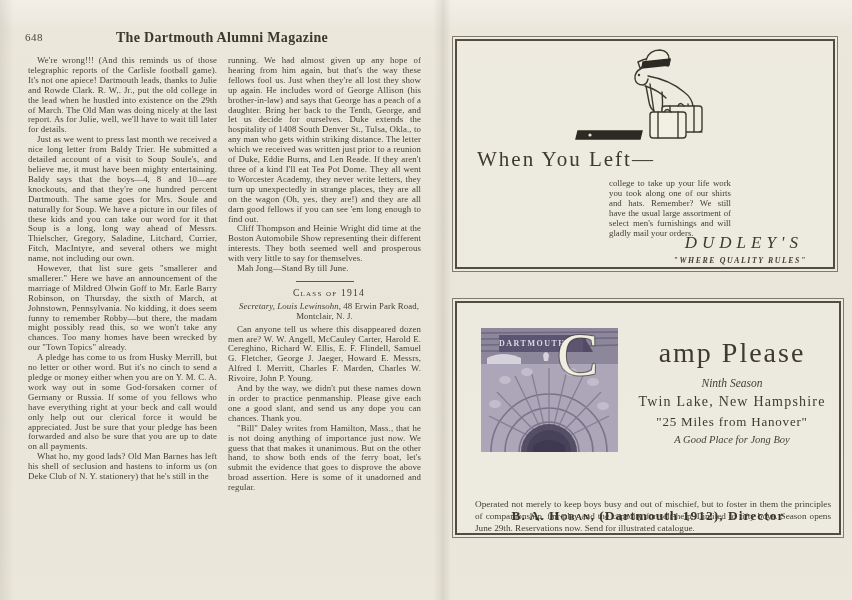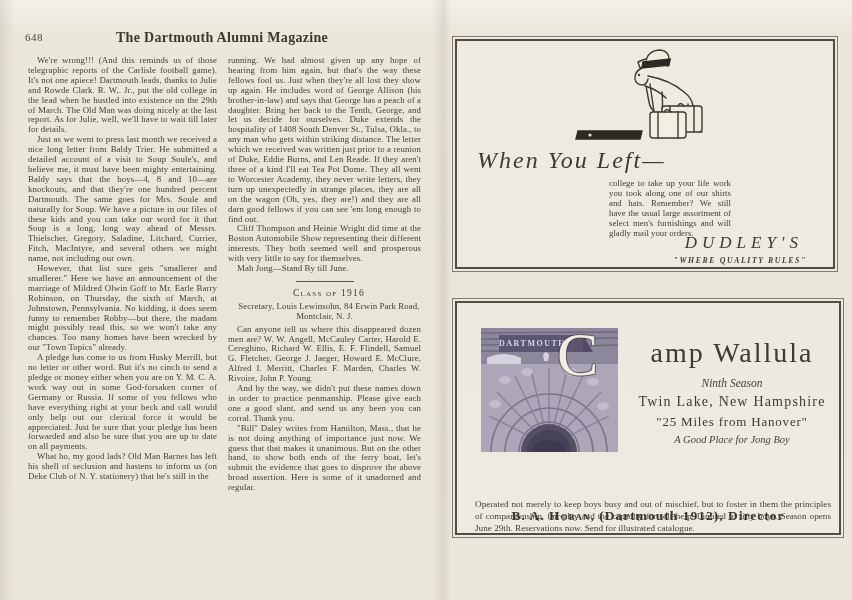--- a/index.html
+++ b/index.html
@@ -30,30 +30,30 @@
          font-size:8.8px; line-height:9.9px; text-align:justify; color:#454135; letter-spacing:.1px; }
   .col-1 { left:28px;  width:189px; }
   .col-2 { left:228px; width:193px; }
   .col p { text-indent:9px; }
   .col p.no-indent { text-indent:0; }
 
   .class-rule { width:58px; border:0; border-top:1px solid #5d594d; margin:7px auto 6px auto; }
   .class-heading { text-align:center; font-variant:small-caps; letter-spacing:1.2px;
                    font-size:9.6px; color:#403c31; margin-bottom:4px; text-indent:0; }
   .secretary { text-align:center; text-indent:0; margin-bottom:3px; }
-  .secretary .ital { }
+  .secretary .ital { font-style:italic; }
 
   
   .ad-box { position:absolute; background:rgba(244,242,236,.35); border:1px solid #807b6e; padding:2px; }
   .ad-inner { width:100%; height:100%; border:2px solid #514d42; position:relative; }
 
   .dudleys { left:452px; top:36px; width:386px; height:236px; }
   .traveler { position:absolute; left:50%; top:5px; transform:translateX(-50%); }
-  .dudleys-headline { position:absolute; left:20px; top:106px; font-style:italic;
-                      font-size:24px; letter-spacing:2px; color:#3e3a30; }
+  .dudleys-headline { position:absolute; left:20px; top:106px; 
+                      font-size:21px; letter-spacing:2px; color:#3e3a30; }
   .dudleys-body { position:absolute; left:152px; top:137px; width:122px;
                   font-size:8.8px; line-height:10px; text-align:justify; color:#454135; }
   .dudleys-brand { position:absolute; right:30px; top:192px; font-style:italic;
                    font-size:17px; letter-spacing:5px; color:#3e3a30; }
   .dudleys-tagline { position:absolute; right:26px; top:215px; font-style:italic; font-weight:bold;
                      font-size:7.8px; letter-spacing:1.6px; color:#454135; }
 
   .camp { left:452px; top:298px; width:392px; height:240px; }
   .camp-img { position:absolute; left:24px; top:25px; width:137px; height:124px; }
   .camp-img-label { position:absolute; left:42px; top:36px; font-size:8px; font-weight:bold;
@@ -94,24 +94,24 @@
     <p>However, that list sure gets "smallerer and smallerer." Here we have an announcement of the marriage of Mildred Olwin Goff to Mr. Earle Barry Robinson, on Thursday, the sixth of March, at Johnstown, Pennsylvania. No kidding, it does seem funny to remember Robby—but there, the madam might possibly read this, so we won't take any chances. Too many homes have been wrecked by our "Town Topics" already.</p>
     <p>A pledge has come to us from Husky Merrill, but no letter or other word. But it's no cinch to send a pledge or money either when you are on Y. M. C. A. work way out in some God-forsaken corner of Germany or Russia. If some of you fellows who have everything right at your beck and call would only help out our clerical force it would be appreciated. Just be sure that your pledge has been forwarded and also be sure that you are up to date on all payments.</p>
     <p>What ho, my good lads? Old Man Barnes has left his shell of seclusion and hastens to inform us (on Deke Club of N. Y. stationery) that he's still in the</p>
   </div>
 
   <div class="col col-2">
     <p class="no-indent">running. We had almost given up any hope of hearing from him again, but that's the way these fellows fool us. Just when they're all lost they show up again. He includes word of George Allison (his brother-in-law) and says that George has a peach of a daughter. Bring her back to the Tenth, George, and let us decide for ourselves. Duke extends the hospitality of 1408 South Denver St., Tulsa, Okla., to any man who gets within striking distance. The letter which we received was written just prior to a reunion of Duke, Eddie Burns, and Len Reade. If they aren't three of a kind I'll eat Tea Pot Dome. They all went to Worcester Academy, they never write letters, they turn up unexpectedly in strange places, they are all on the wagon (Oh, yes, they are!) and they are all darn good fellows if you can see 'em long enough to find out.</p>
     <p>Cliff Thompson and Heinie Wright did time at the Boston Automobile Show representing their different interests. They both seemed well and prosperous with very little to say for themselves.</p>
     <p>Mah Jong—Stand By till June.</p>
     <hr class="class-rule">
-    <p class="class-heading">Class of 1916</p>
-    <p class="secretary"><span class="ital">Secretary,</span><span class="ital"> Louis Lewinsohn,</span><span> 84 Erwin Park Road, Montclair, N. J.</span></p>
-    <p>Can anyone tell us where this disappeared dozen men are? W. W. Angell, McCauley Carter, Harold E. Cereghino, Richard W. Ellis, E. F. Flindell, Samuel G. Fletcher, George J. Jaeger, Howard E. McClure, Alfred I. Merritt, Charles F. Marden, Charles W. Rivoire, John P. Young.</p>
-    <p>And by the way, we didn't put these names down in order to practice penmanship. Please give each one a good slant, and send us any been you can corral. Thank you.</p>
+    <p class="class-heading">Class of 1914</p>
+    <p class="secretary"><span class="ital">Secretary,</span><span class="ital"> Louis Lewinsohn,</span><span> 48 Erwin Park Road, Montclair, N. J.</span></p>
+    <p>Can anyone tell us where this disappeared dozen men are? W. W. Angell, McCauley Carter, Harold E. Cereghino, Richard W. Ellis, E. F. Flindell, Samuel G. Fletcher, George J. Jaeger, Howard E. Messrs, Alfred I. Merritt, Charles F. Marden, Charles W. Rivoire, John P. Young.</p>
+    <p>And by the way, we didn't put these names down in order to practice penmanship. Please give each one a good slant, and send us any dope you can chances. Thank you.</p>
     <p>"Bill" Daley writes from Hamilton, Mass., that he is not doing anything of importance just now. We guess that that makes it unanimous. But on the other hand, to show both ends of the ferry boat, let's submit the evidence that goes to disprove the above broad assertion. Here is some of it unadorned and regular.</p>
   </div>
 
   <div class="ad-box dudleys">
     <div class="ad-inner">
 
       <svg class="traveler" width="190" height="100" viewBox="0 0 190 100">
         <g stroke="#3c392f" stroke-width="1.4" fill="none" stroke-linecap="round">
 
           <polygon points="28,85 92,85 90,93 26,93" fill="#2d2a23" stroke="#2d2a23"></polygon>
@@ -198,21 +198,21 @@
             <ellipse cx="122" cy="78" rx="6" ry="4"></ellipse>
         </g>
 
         <path d="M40 124 A28 28 0 0 1 96 124 Z" fill="#544e67"></path>
         <path d="M46 124 A22 22 0 0 1 90 124 Z" fill="#47415a"></path>
         <path d="M52 118 Q68 106 84 118 L84 124 L52 124 Z" fill="#3e3852"></path>
       </svg>
       <div class="camp-img-label">DARTMOUTH</div>
       <div class="camp-initial">C</div>
 
-      <div class="camp-title">amp Wallula</div>
+      <div class="camp-title">amp Please</div>
       <div class="camp-season">Ninth Season</div>
       <div class="camp-location">Twin Lake, New Hampshire</div>
       <div class="camp-distance">"25 Miles from Hanover"</div>
       <div class="camp-slogan">A Good Place for Jong Boy</div>
       <div class="camp-body">Operated not merely to keep boys busy and out of mischief, but to foster in them the principles of companionship, fair-play and the capacity for self-help. Limited to fifty boys. Season opens June 29th. Reservations now. Send for illustrated catalogue.</div>
       <div class="camp-director"><span class="sc">B. A. Hoban,</span><span> (Dartmouth 1912), Director</span></div>
     </div>
   </div>
 
 </div>

